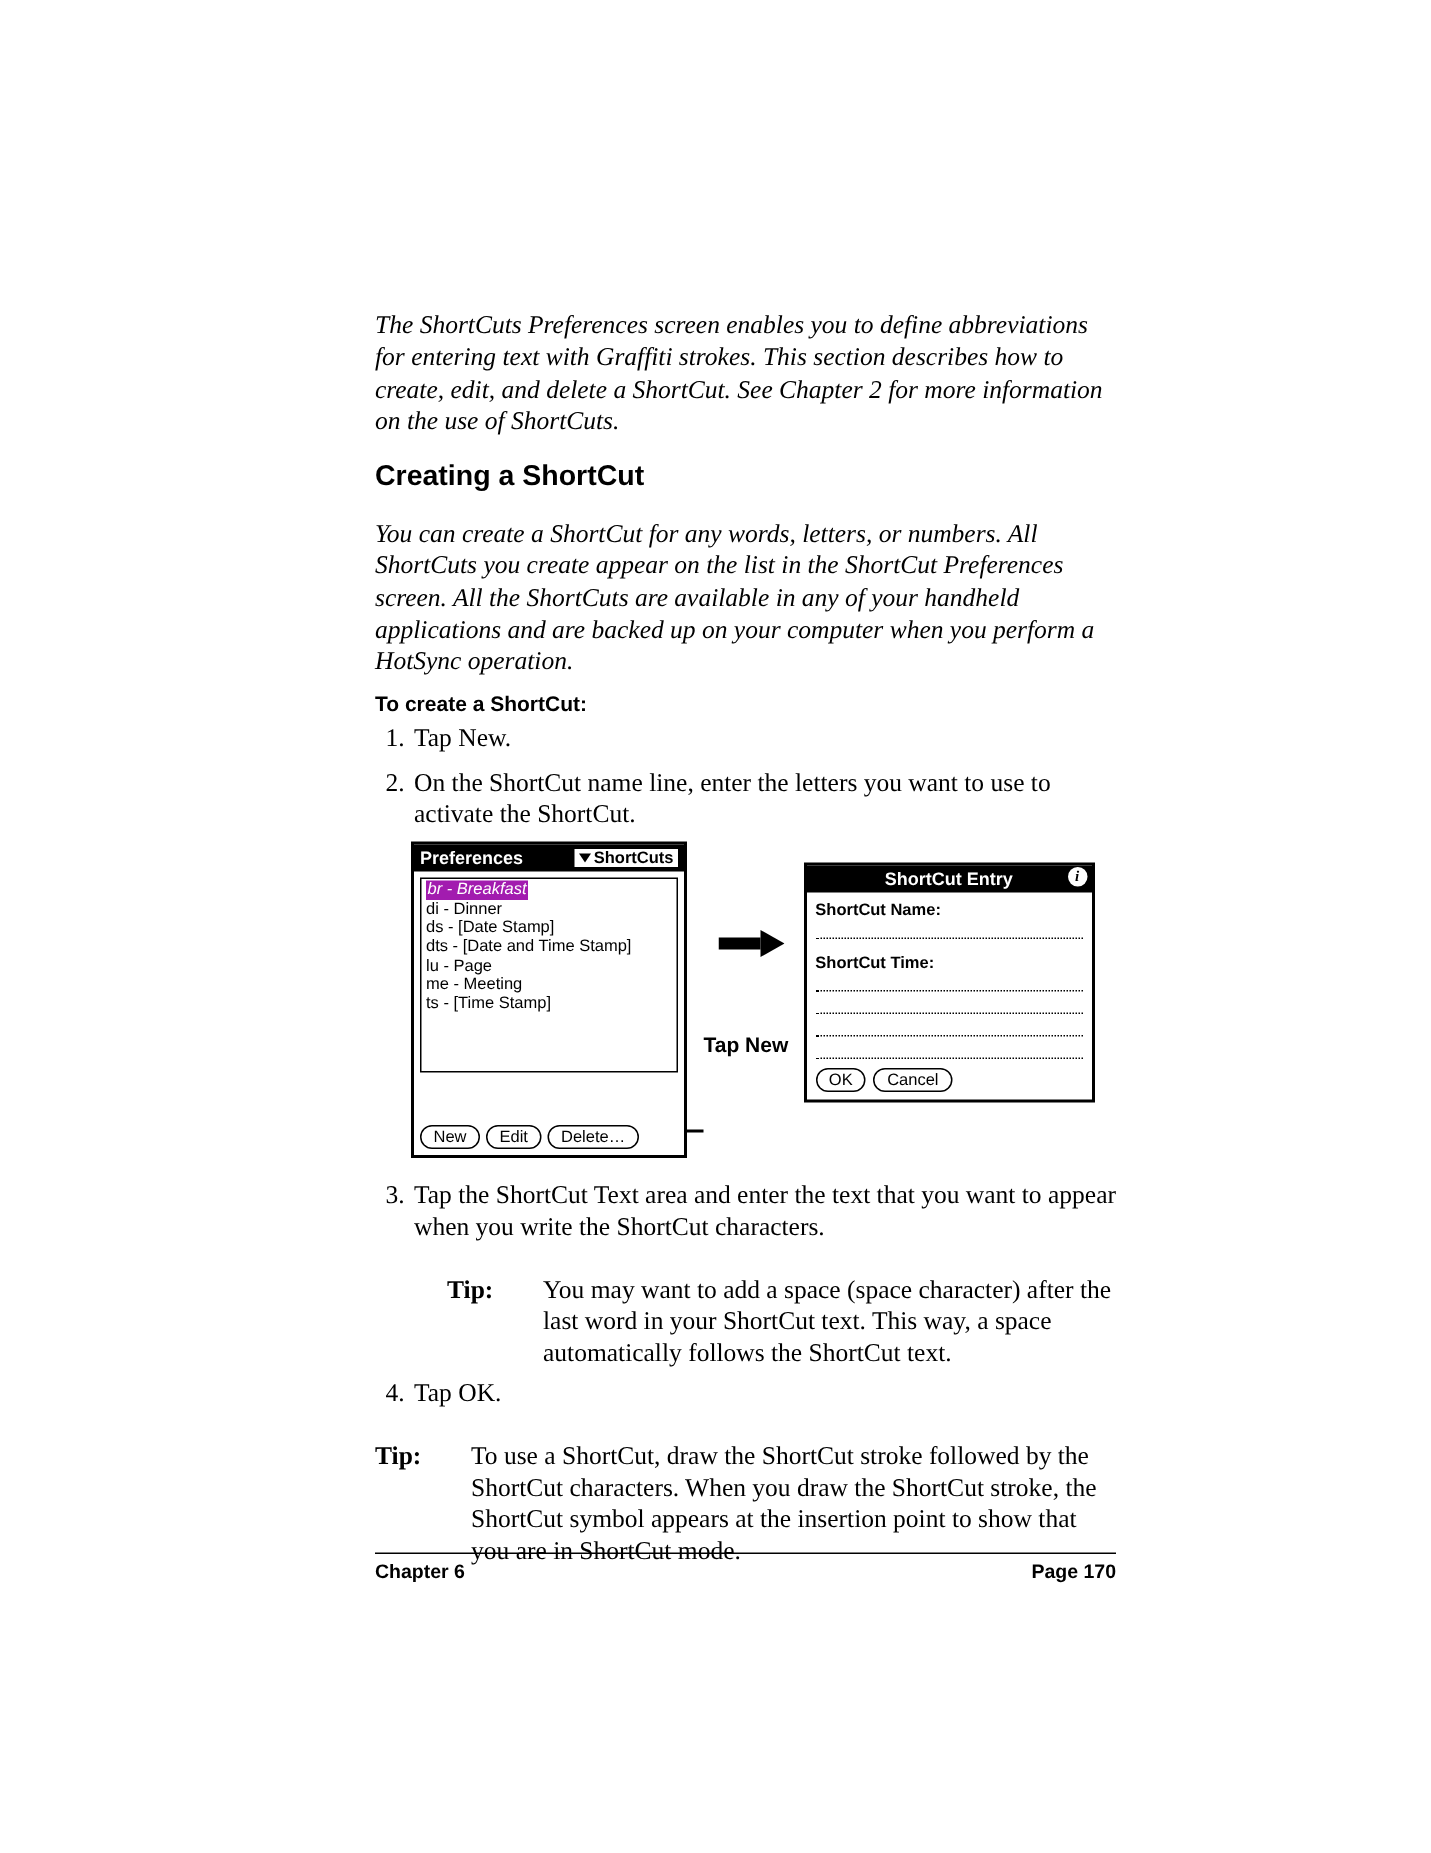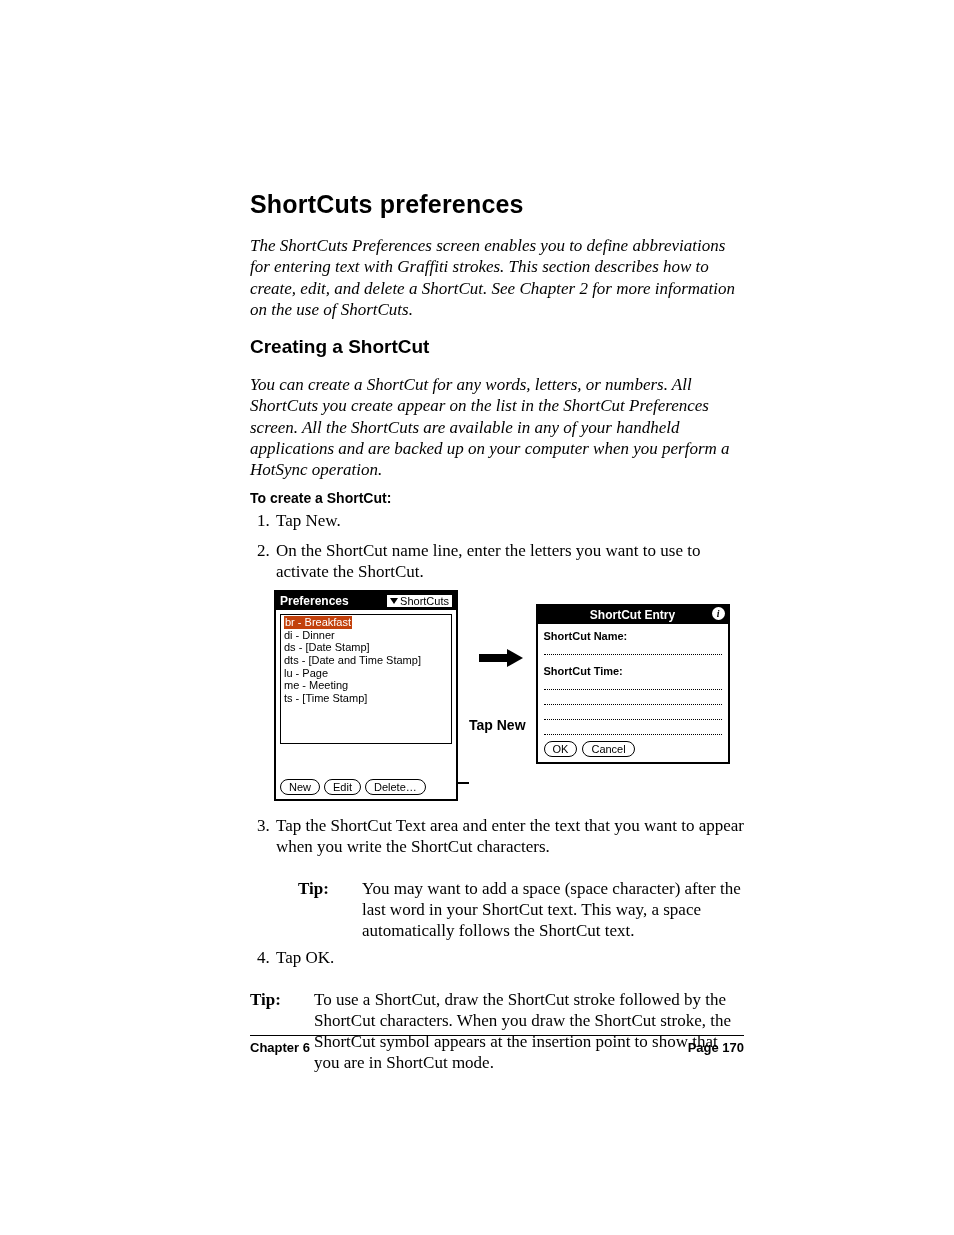--- a/index.html
+++ b/index.html
@@ -93,33 +93,33 @@
     align-items: center;
   }
   .pda-header .drop {
     color: #000;
     background: #fff;
     font-size: 11px;
     padding: 0 3px;
     display: flex;
     align-items: center;
     gap: 2px;
-    font-weight: normal;
+    font-weight: bold;
     text-align: right;
   }
   .pda-list {
     border: 1px solid #000;
     margin: 4px;
     height: 130px;
     font-size: 11px;
     padding: 1px 3px;
     line-height: 1.15;
     box-sizing: border-box;
   }
-  .pda-list .sel { background: #c2410c; color: #fff; display: inline-block; padding: 0 1px;}
+  .pda-list .sel { background: #a21caf; color: #fff; display: inline-block; padding: 0 1px; font-style: italic;}
   .pda-buttons {
     position: absolute;
     bottom: 4px;
     left: 4px;
     display: flex;
     gap: 4px;
   }
   .pda-btn {
     font-size: 11px;
     border: 1px solid #000;
@@ -220,21 +220,20 @@
     background: #000;
     align-self: flex-end;
     margin-bottom: 17px;
   }
 </style>
 </head>
 <body>
 
 <div class="page">
 
-  <h1>ShortCuts preferences</h1>
   <p class="body">The ShortCuts Preferences screen enables you to define abbreviations for entering text with Graffiti strokes. This section describes how to create, edit, and delete a ShortCut. See Chapter 2 for more information on the use of ShortCuts.</p>
 
   <h2>Creating a ShortCut</h2>
   <p class="body">You can create a ShortCut for any words, letters, or numbers. All ShortCuts you create appear on the list in the ShortCut Preferences screen. All the ShortCuts are available in any of your handheld applications and are backed up on your computer when you perform a HotSync operation.</p>
 
   <div class="steps-heading">To create a ShortCut:</div>
 
   <ol>
     <li>Tap New.</li>
     <li>On the ShortCut name line, enter the letters you want to use to activate the ShortCut.</li>

